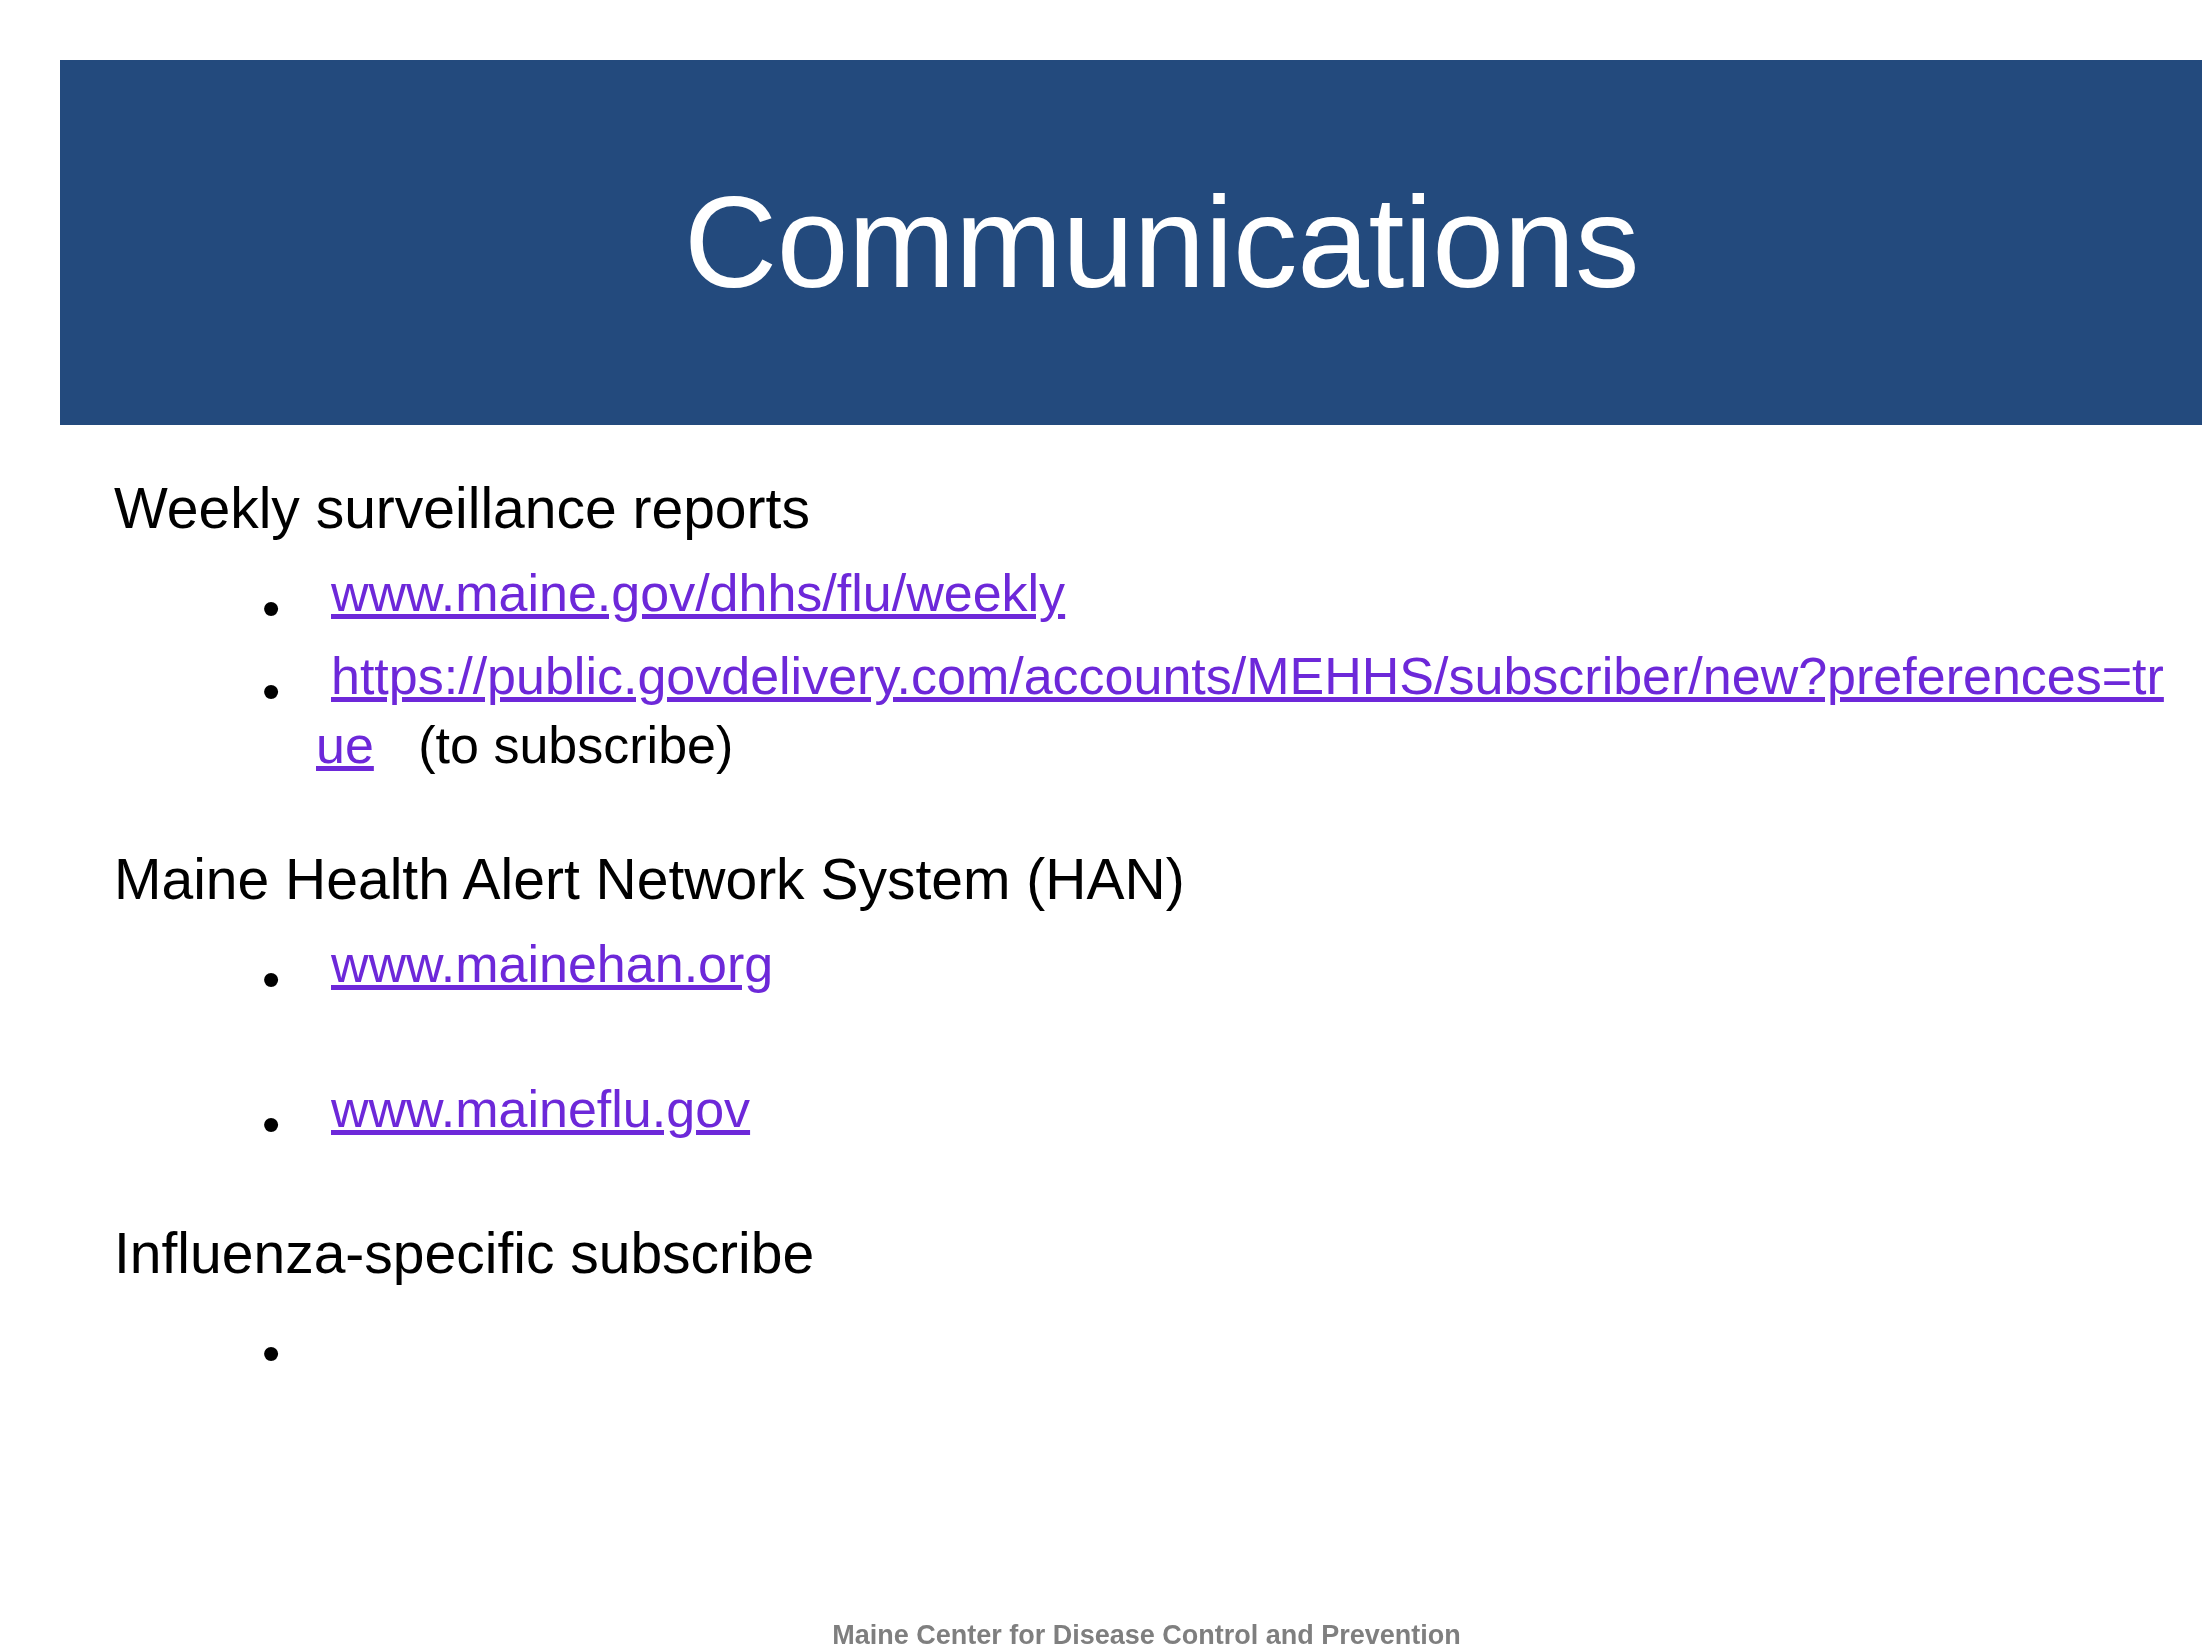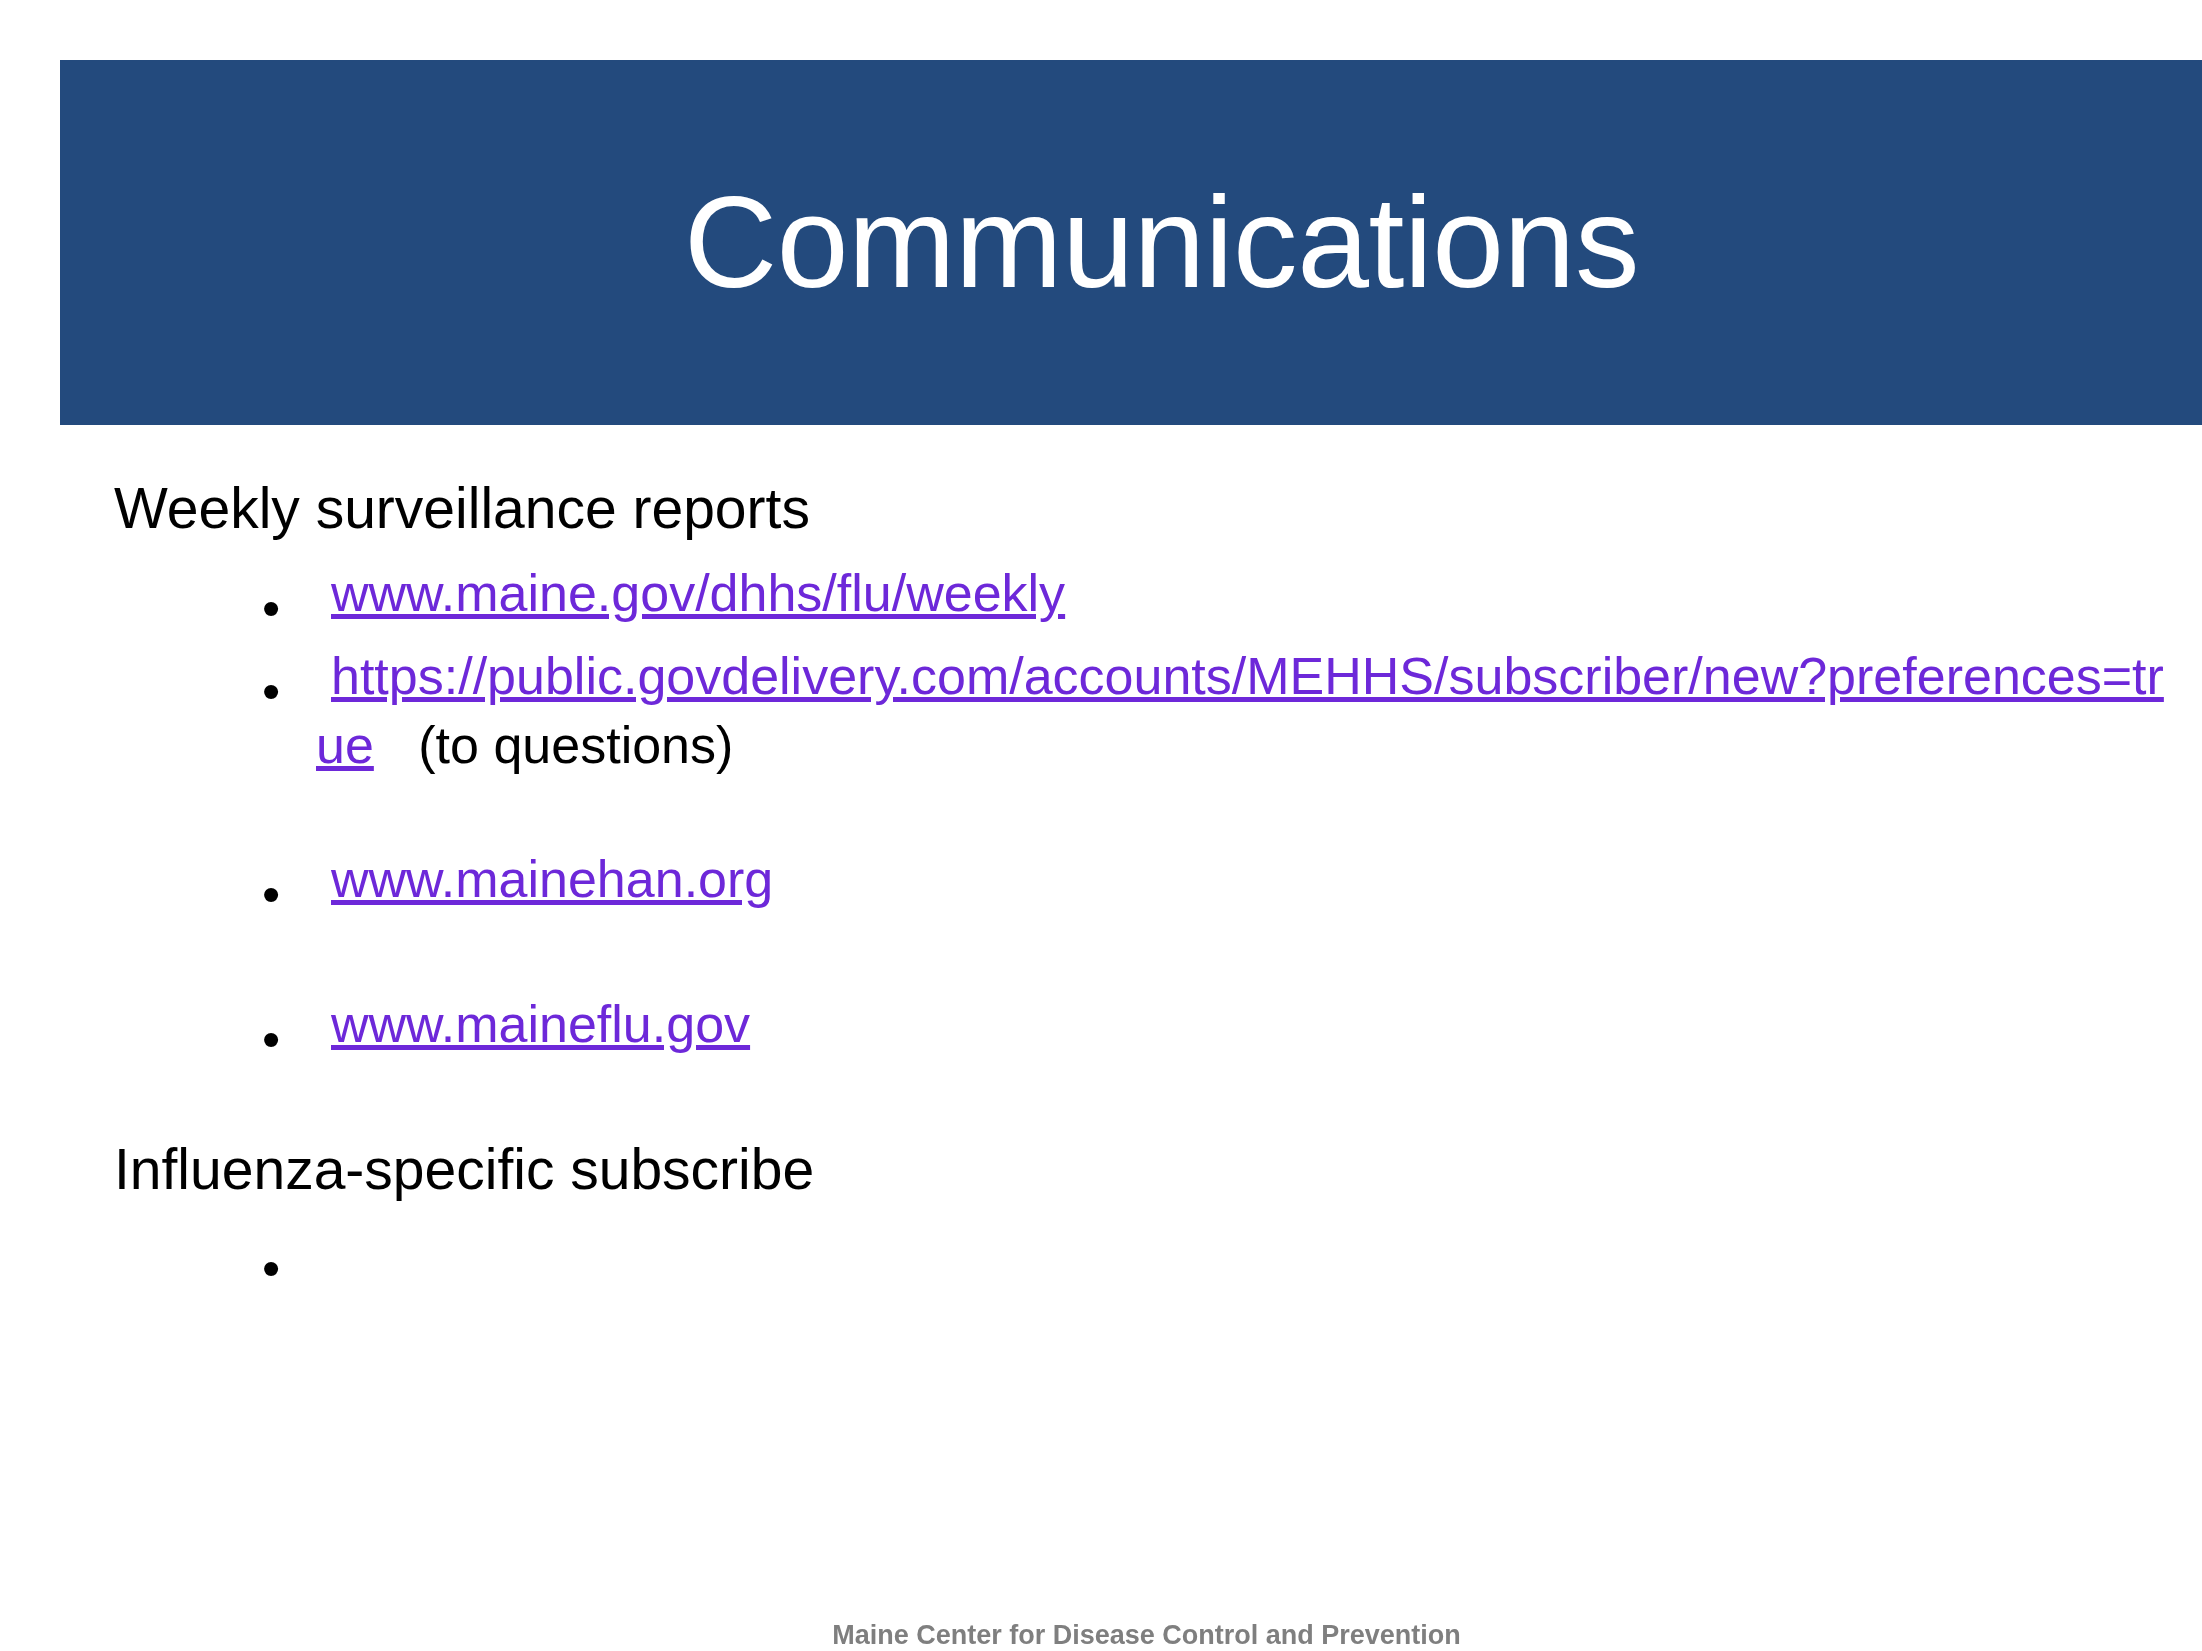--- a/index.html
+++ b/index.html
@@ -107,28 +107,29 @@
 
     <div class="section">
       <div class="heading">Weekly surveillance reports</div>
       <ul class="bullets">
         <li>
           <span class="dot">•</span>
           <a class="link" href="#">www.maine.gov/dhhs/flu/weekly</a><span class="plain"></span>
         </li>
         <li>
           <span class="dot">•</span>
-          <a class="link" href="#">https://public.govdelivery.com/accounts/MEHHS/subscriber/new?preferences=true</a><span class="plain"> (to questions)</span>
+          <a class="link" href="#">https://public.govdelivery.com/accounts/MEHHS/subscriber/new?preferences=true</a><span class="plain"> (to subscribe)</span>
         </li>
       </ul>
     </div>
 
     <div class="spacer-sm"></div>
 
     <div class="section">
+      <div class="heading">Maine Health Alert Network System (HAN)</div>
       <ul class="bullets">
         <li>
           <span class="dot">•</span>
           <a class="link" href="#">www.mainehan.org</a><span class="plain"></span>
         </li>
       </ul>
     </div>
 
     <div class="spacer-md"></div>
 

